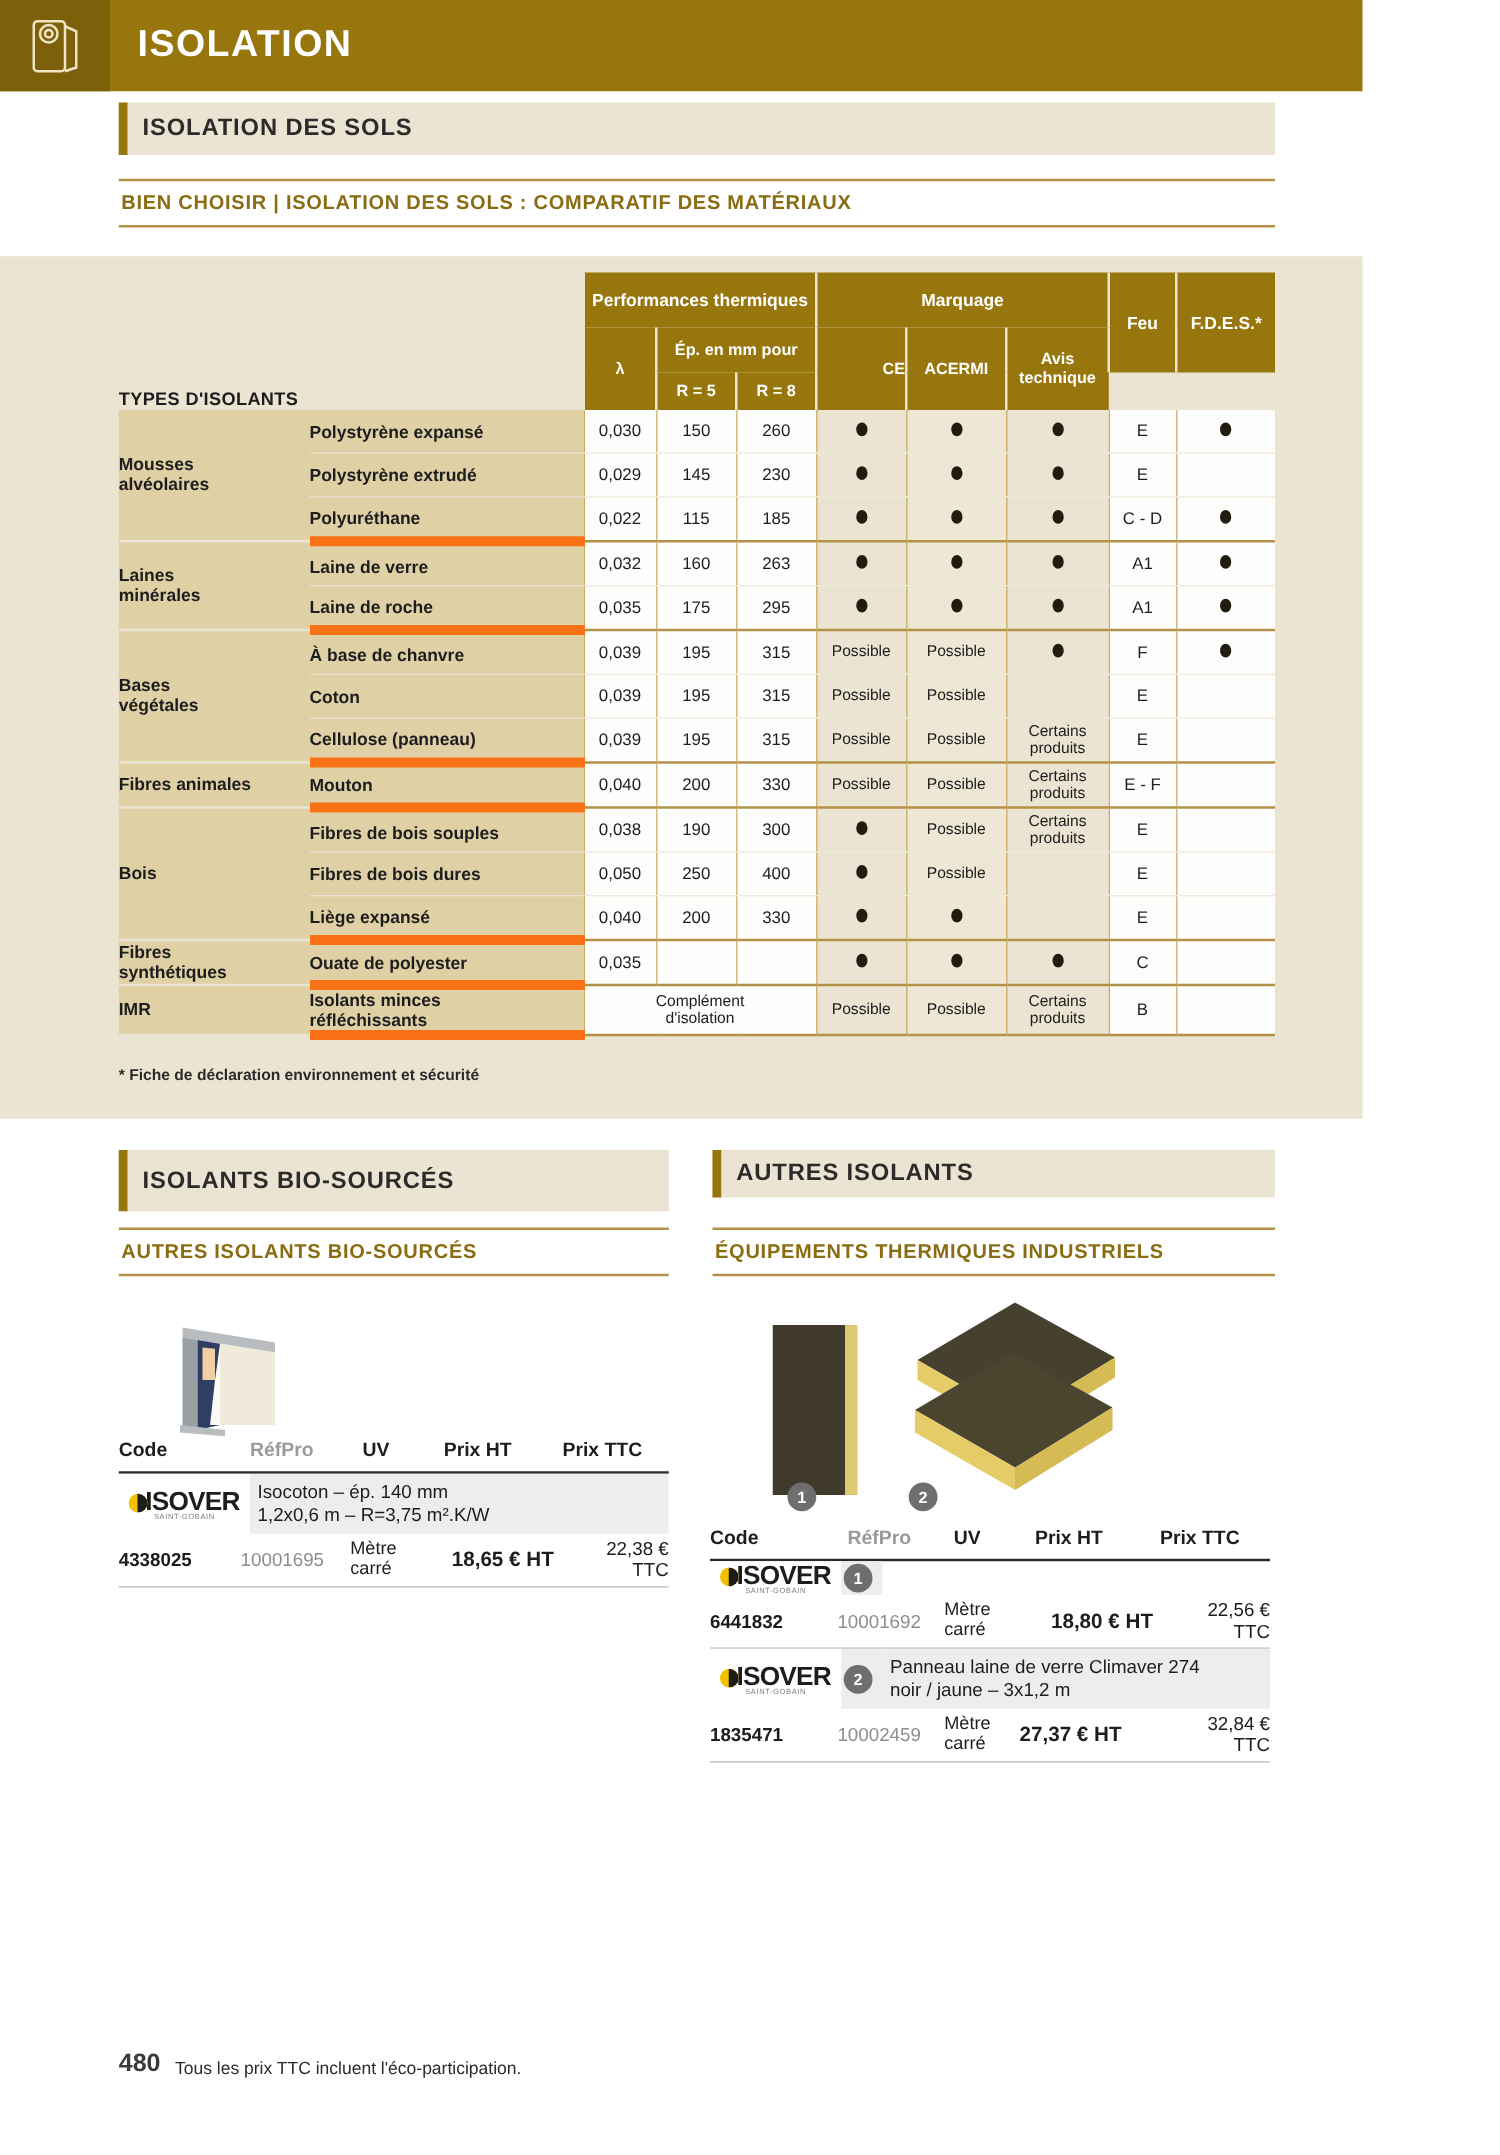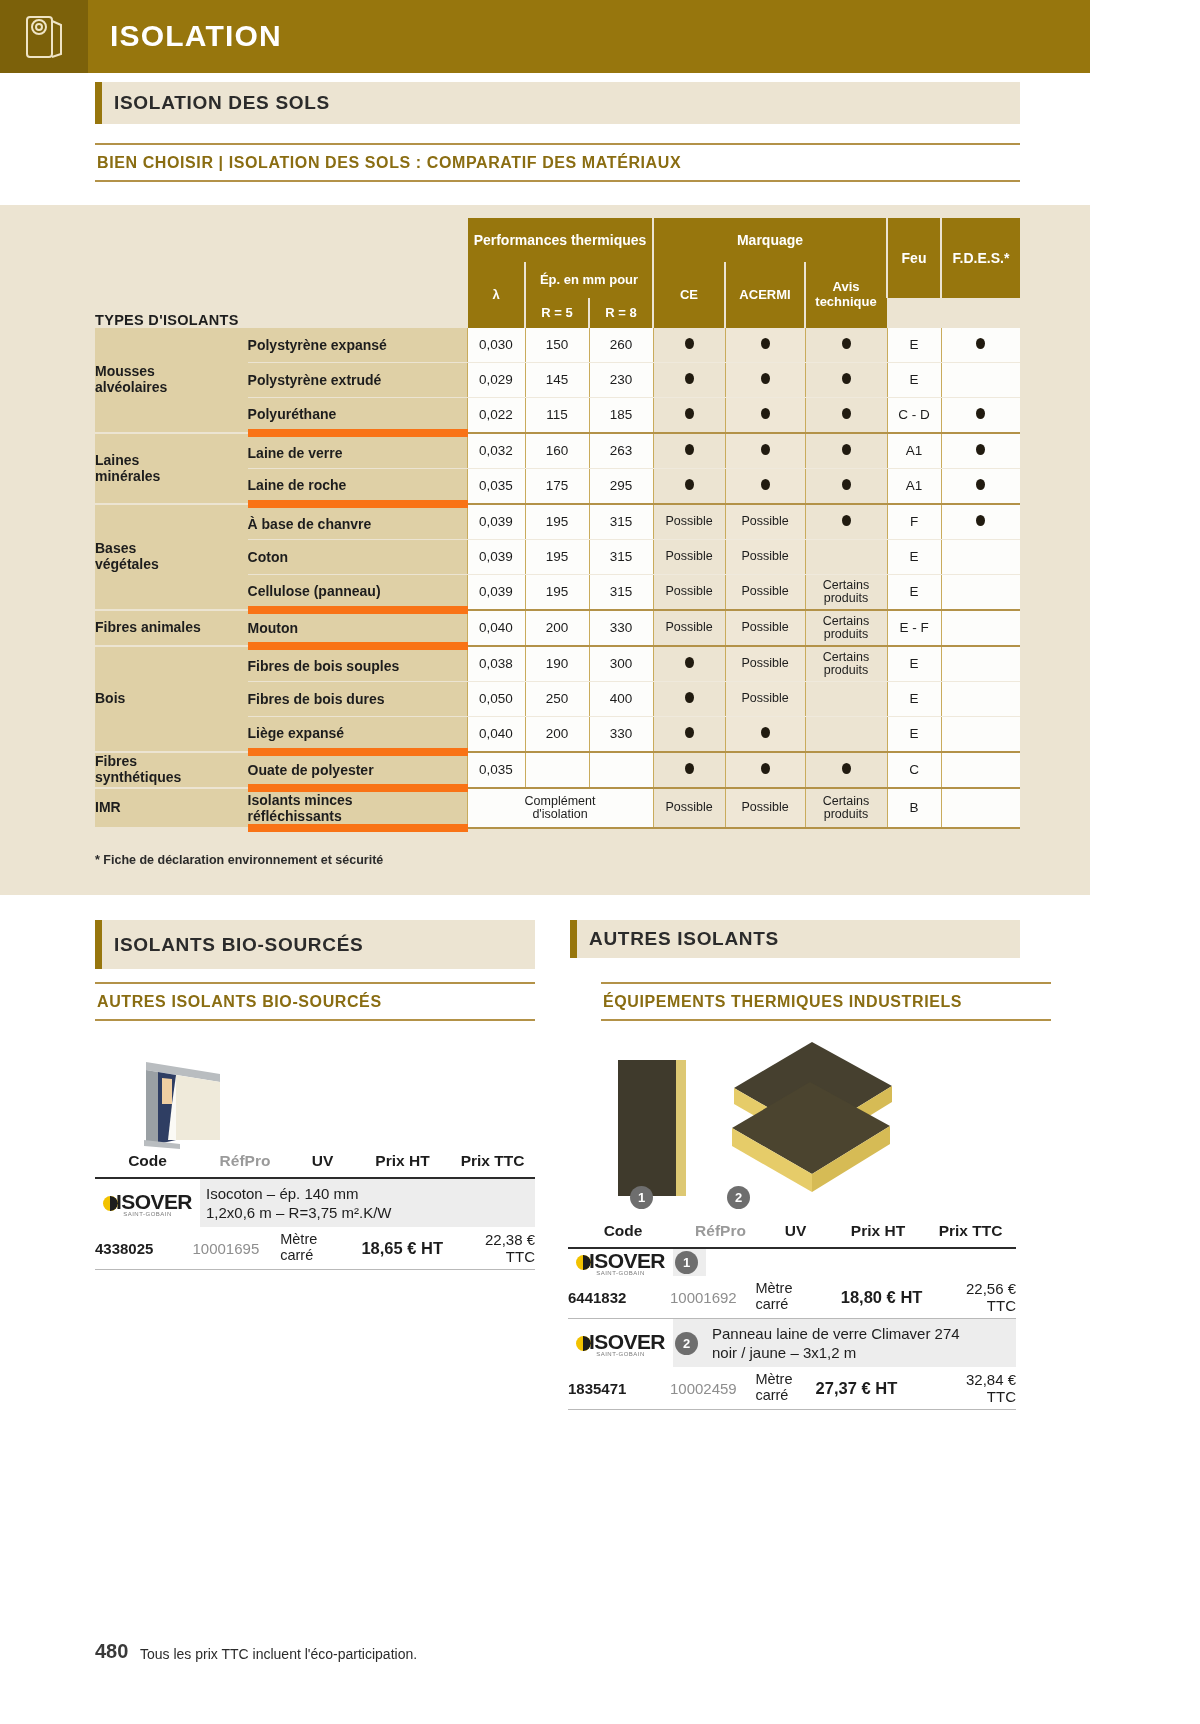--- a/index.html
+++ b/index.html
@@ -51,21 +51,21 @@
   .tint{background:#ece4d2;}
   .tint2{background:#efe7d6;}
   .rowend .c{border-bottom:2px solid #b39248;}
   .dot{display:inline-block;width:9px;height:11px;border-radius:50%;background:#211b10;}
   .small{font-size:12.5px;}
   .foot{position:absolute;left:95px;top:648px;font-size:12.5px;color:#2b2b2b;font-weight:bold;}
 
   
   .prod-img{position:absolute;}
   .ptbl{position:absolute;font-size:15px;color:#1d1d1d;}
-  .ptbl .hdr{display:flex;font-weight:bold;font-size:15.5px;padding-bottom:7px;text-align:center;}
+  .ptbl .hdr{display:flex;font-weight:bold;font-size:15.5px;padding-bottom:7px;}
   .ptbl .hdr .refpro{color:#9a9a9a;font-weight:bold;}
   .ptbl .line{height:2px;background:#2b2b2b;}
   .ptbl .lineL{height:1px;background:#b9b9b9;}
   .desc-row{display:flex;align-items:stretch;}
   .brandcell{width:105px;flex:0 0 auto;background:#ffffff;display:flex;align-items:center;
      justify-content:center;}
   .descell{flex:1 1 auto;background:#ededed;display:flex;align-items:center;
      padding:5px 6px;line-height:1.27;font-size:15px;}
   .val-row{display:flex;align-items:center;padding:4px 0;}
   .isover{display:inline-block;white-space:nowrap;}
@@ -117,21 +117,21 @@
           <tr>
         <td class="corner" rowspan="3" colspan="2" style="width:345px;height:110px;">TYPES D'ISOLANTS</td>
         <td class="hd" colspan="3" style="height:44px;width:180px;">Performances thermiques</td>
         <td class="hd" colspan="3" style="height:44px;width:228px;">Marquage</td>
         <td class="hd" rowspan="2" style="width:52px;">Feu</td>
         <td class="hd" rowspan="2" style="width:78px;">F.D.E.S.*</td>
       </tr>
       <tr>
         <td class="hd hd-sub" rowspan="2" style="width:56px;">λ</td>
         <td class="hd hd-sub" colspan="2" style="height:30px;">Ép. en mm pour</td>
-        <td class="hd hd-sub" rowspan="2" style="width:70px;">CE</td>
+        <td class="hd hd-sub" rowspan="2" style="width:70px;text-align:right;">CE</td>
         <td class="hd hd-sub" rowspan="2" style="width:78px;">ACERMI</td>
         <td class="hd hd-sub" rowspan="2" style="width:80px;">Avis technique</td>
       </tr>
       <tr>
         <td class="hd hd-sub" style="height:30px;width:62px;">R = 5</td>
         <td class="hd hd-sub" style="height:30px;width:62px;">R = 8</td>
       </tr>
       </tbody>
         <tbody id="cmp-body">
           <tr>
@@ -344,21 +344,21 @@
           <span style="width: 80px; text-align: right; font-size: 15px;">22,38 € TTC</span>
         </div>
         <div class="lineL"></div>
       </div>
   </div>
 
   <div class="sec-bar" style="left:570px;top:920px;width:450px;height:38px;">
     <div class="tick"></div>
     <div class="lbl">AUTRES ISOLANTS</div>
   </div>
-  <div class="goldhead" style="left:570px;top:982px;width:450px;margin-left:31px;">
+  <div class="goldhead" style="left:570px;top:982px;width:450px;">
     <div class="rule"></div>
     <div class="txt">ÉQUIPEMENTS THERMIQUES INDUSTRIELS</div>
     <div class="rule"></div>
   </div>
 
   <div class="prod-img" style="left:618px;top:1060px;width:80px;height:136px;">
     <svg width="80" height="136" viewBox="0 0 80 136">
       <rect x="0" y="0" width="58" height="136" fill="#3f3a2c"></rect>
       <rect x="58" y="0" width="10" height="136" fill="#ddc873"></rect>
     </svg>

